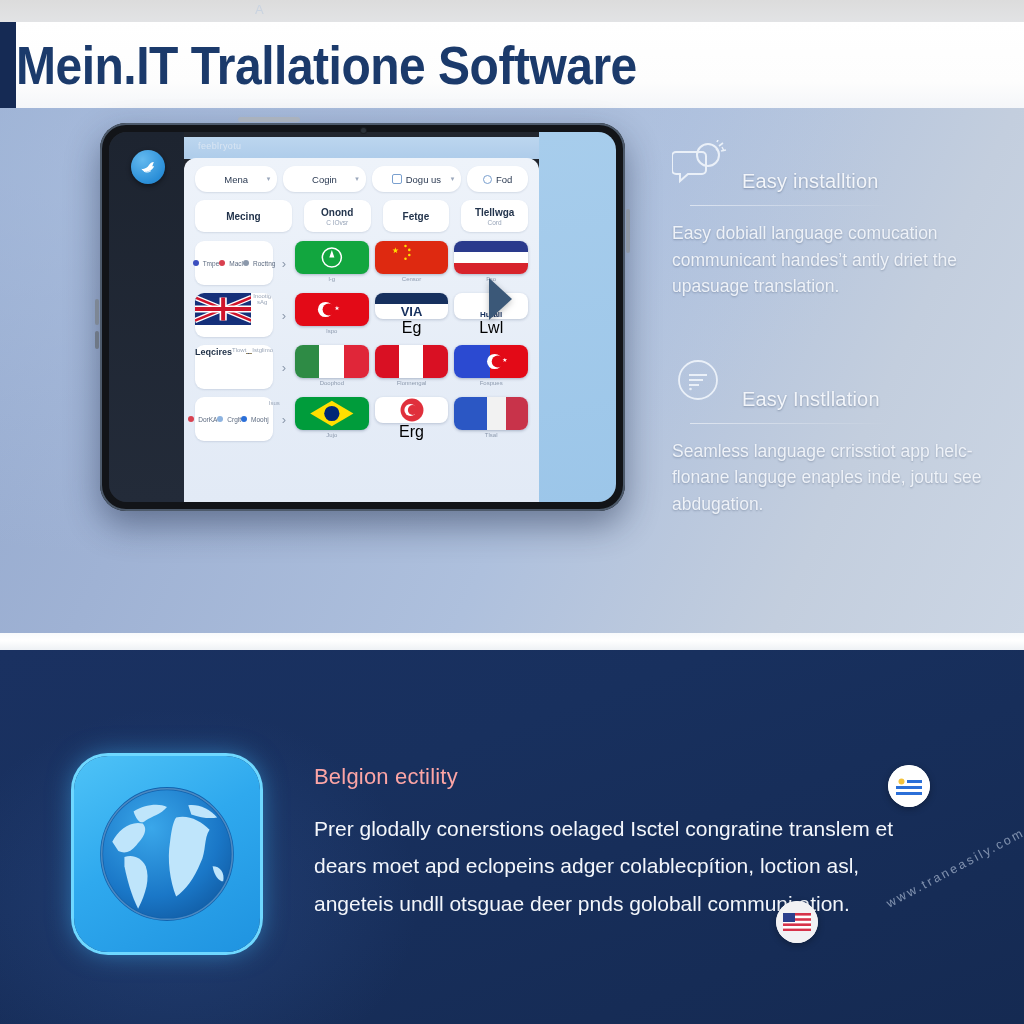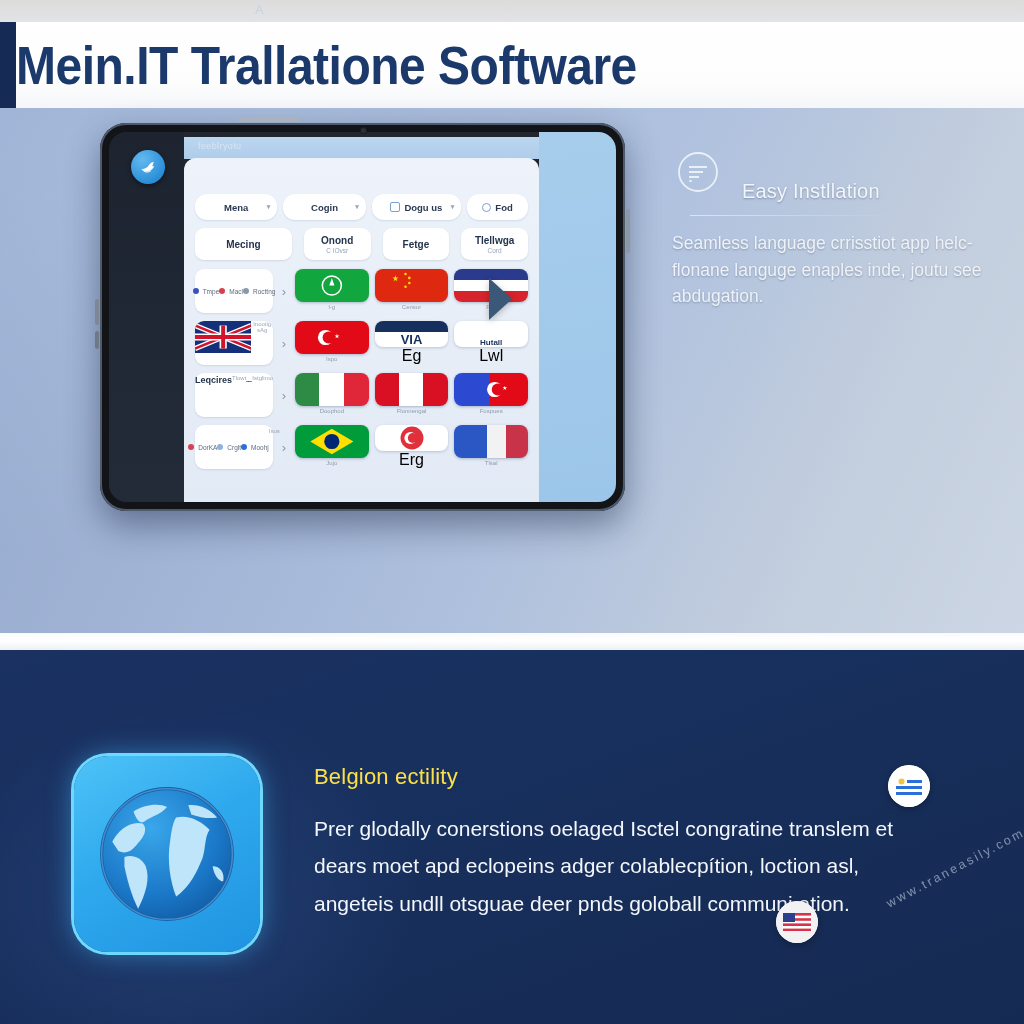--- a/index.html
+++ b/index.html
@@ -70,21 +70,21 @@
   .app-topbar{position:absolute;left:75px;top:5px;width:355px;height:22px;
     background:linear-gradient(#bcd6ef,#aeccea);}
   .app-topbar span{position:absolute;left:14px;top:4px;font-size:9px;color:#dfe9f4;
     letter-spacing:.4px;opacity:.85;}
 
   .rowpad{padding:8px 11px 0 11px;}
   .pillrow{display:flex;gap:6px;}
   .pill{background:#fff;border-radius:12px;height:26px;flex:1;
     box-shadow:0 1px 2px rgba(40,60,100,.13);
     display:flex;align-items:center;justify-content:center;gap:4px;
-    font-size:9.5px;color:#2b3a52;font-weight:bold;position:relative;margin-top:28px;}
+    font-size:9.5px;color:#2b3a52;font-weight:normal;position:relative;}
   .pill .caret{font-size:7px;color:#9aa7bb;position:absolute;right:7px;}
   .pill .mini{width:8px;height:8px;border:1.2px solid #7aa0cf;border-radius:2px;}
   .pill .person{width:7px;height:7px;border:1.2px solid #7aa0cf;border-radius:50%;}
   .pill.w1{flex:1.15;}
   .pill.w2{flex:1.15;}
   .pill.w3{flex:1.25;}
   .pill.w4{flex:.85;}
 
   .cardrow{display:flex;gap:12px;margin-top:8px;}
   .card2{background:#fff;border-radius:9px;height:32px;flex:1;
@@ -139,21 +139,21 @@
   .bottom-glow{position:absolute;left:-80px;top:40px;width:520px;height:420px;
     background:radial-gradient(ellipse at center,rgba(60,100,170,.28),rgba(30,55,110,0) 65%);}
   .globe-wrap{position:absolute;left:74px;top:756px;width:190px;height:200px;}
   .globe-tile{width:186px;height:196px;border-radius:34px;
     background:linear-gradient(150deg,#4ec3f7,#2fa9ee 45%,#1f93e0);
     box-shadow:0 0 0 3px #6fd8ff, 0 0 26px rgba(70,190,255,.55);
     display:flex;align-items:center;justify-content:center;}
   .globe-tile svg{width:152px;height:152px;}
 
   .bottom-text{position:absolute;left:314px;top:764px;width:600px;}
-  .b-title{font-size:22px;color:#fde047;margin-bottom:20px;letter-spacing:.2px;}
+  .b-title{font-size:22px;color:#fca5a5;margin-bottom:20px;letter-spacing:.2px;}
   .b-body{font-size:21px;line-height:1.78;color:#f3f6fb;}
 
   .badge{position:absolute;border-radius:50%;background:#fff;
     box-shadow:0 2px 7px rgba(0,0,0,.3);overflow:hidden;}
   .badge-uy{left:888px;top:765px;width:42px;height:42px;}
   .badge-us{left:776px;top:901px;width:42px;height:42px;}
   .badge svg{width:100%;height:100%;}
 
   .watermark{position:absolute;left:884px;top:898px;width:170px;
     font-size:12.5px;color:rgba(215,228,245,.55);letter-spacing:2.5px;
@@ -418,20 +418,35 @@
           </div>
         </div>
       </div>
     </div>
   </div>
 
   <div class="arrow-tri"></div>
 
   <div class="features">
 
+    <div class="feature">
+      <div class="f-head">
+        <div class="f-icon">
+          <svg viewBox="0 0 56 50" style="width:56px;height:50px;">
+            <path d="M4 12 h26 a4 4 0 0 1 4 4 v14 a4 4 0 0 1 -4 4 h-14 l-8 7 v-7 h-4 a4 4 0 0 1 -4 -4 v-14 a4 4 0 0 1 4 -4z" fill="none" stroke="#eaf0f8" stroke-width="2"></path>
+            <circle cx="36" cy="15" r="11" fill="none" stroke="#eaf0f8" stroke-width="2"></circle>
+            <path d="M47 6 l4 -3 M49 11 l5 -1 M45 2 l1 -2" stroke="#eaf0f8" stroke-width="1.6" fill="none"></path>
+            <path d="M44 9 l3 3 M50 7 l2 4" stroke="#eaf0f8" stroke-width="1.4" fill="none"></path>
+          </svg>
+        </div>
+        <div class="f-title">Easy installtion</div>
+      </div>
+      <div class="f-rule"></div>
+      <div class="f-body">Easy dobiall language comucation communicant handes’t antly driet the upasuage translation.</div>
+    </div>
 
     <div class="feature" style="margin-top:10px;">
       <div class="f-head">
         <div class="f-icon">
           <svg viewBox="0 0 56 50" style="width:56px;height:50px;">
             <circle cx="26" cy="22" r="19" fill="none" stroke="#eaf0f8" stroke-width="1.8"></circle>
             <path d="M17 17 h18 M17 22 h14 M17 27 h10" stroke="#eaf0f8" stroke-width="2" fill="none"></path>
             <circle cx="18.5" cy="31" r="1.3" fill="#eaf0f8"></circle>
           </svg>
         </div>

